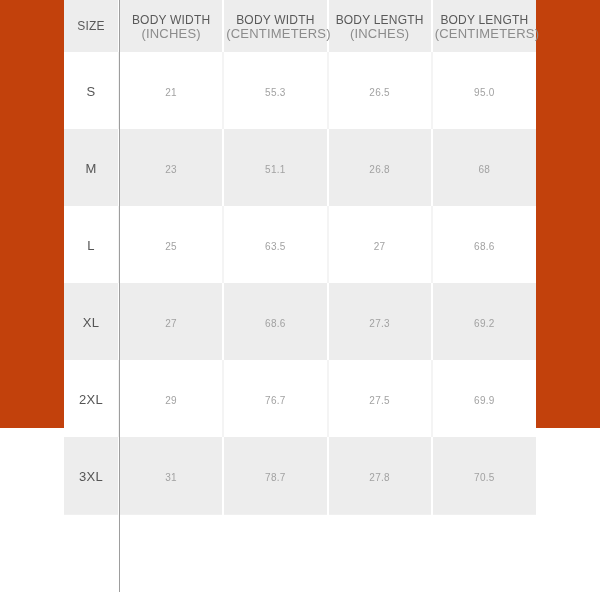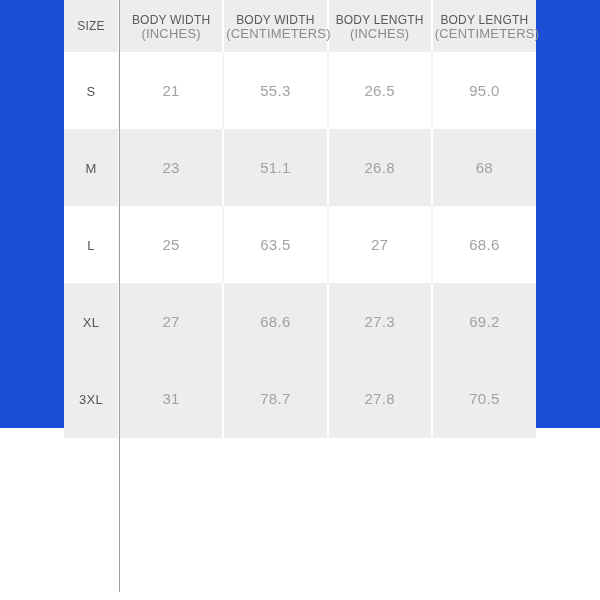--- a/index.html
+++ b/index.html
@@ -13,21 +13,21 @@
     height: 600px;
     overflow: hidden;
     font-family: "Liberation Sans", sans-serif;
     -webkit-font-smoothing: antialiased;
   }
 
   #size-chart-root {
     position: relative;
     width: 600px;
     height: 428px;
-    background: #1d4ed8;
+    background: #c2410c;
   }
 
   
   .size-table {
     position: absolute;
     left: 64px;
     top: 0px;
     width: 472px;
     border-collapse: collapse;
     table-layout: fixed;
@@ -88,21 +88,21 @@
   .size-table tbody tr:last-child td {
     border-bottom: 1px solid #f0f0f0;
   }
 
   .cell-size {
     font-size: 13px;
     color: #555555;
     letter-spacing: 0.3px;
   }
   .cell-value {
-    font-size: 15px;
+    font-size: 10px;
     color: #a2a2a2;
     letter-spacing: 0.3px;
   }
 
   
   .size-divider {
     position: absolute;
     left: 119px;
     top: 0px;
     width: 1px;
@@ -170,20 +170,27 @@
           <td><span class="cell-value">27</span></td>
           <td><span class="cell-value">68.6</span></td>
         </tr>
         <tr class="row-shaded">
           <td><span class="cell-size">XL</span></td>
           <td><span class="cell-value">27</span></td>
           <td><span class="cell-value">68.6</span></td>
           <td><span class="cell-value">27.3</span></td>
           <td><span class="cell-value">69.2</span></td>
         </tr>
+        <tr class="row-plain">
+          <td><span class="cell-size">2XL</span></td>
+          <td><span class="cell-value">29</span></td>
+          <td><span class="cell-value">76.7</span></td>
+          <td><span class="cell-value">27.5</span></td>
+          <td><span class="cell-value">69.9</span></td>
+        </tr>
         <tr class="row-shaded">
           <td><span class="cell-size">3XL</span></td>
           <td><span class="cell-value">31</span></td>
           <td><span class="cell-value">78.7</span></td>
           <td><span class="cell-value">27.8</span></td>
           <td><span class="cell-value">70.5</span></td>
         </tr>
       </tbody>
   </table>
 

